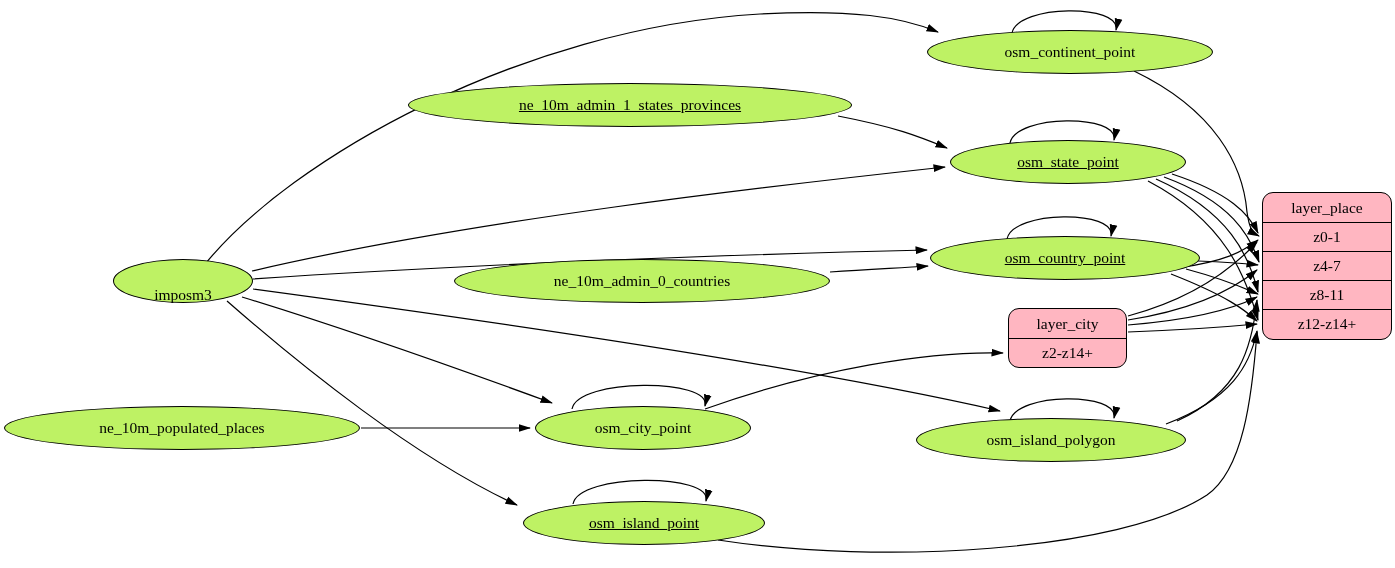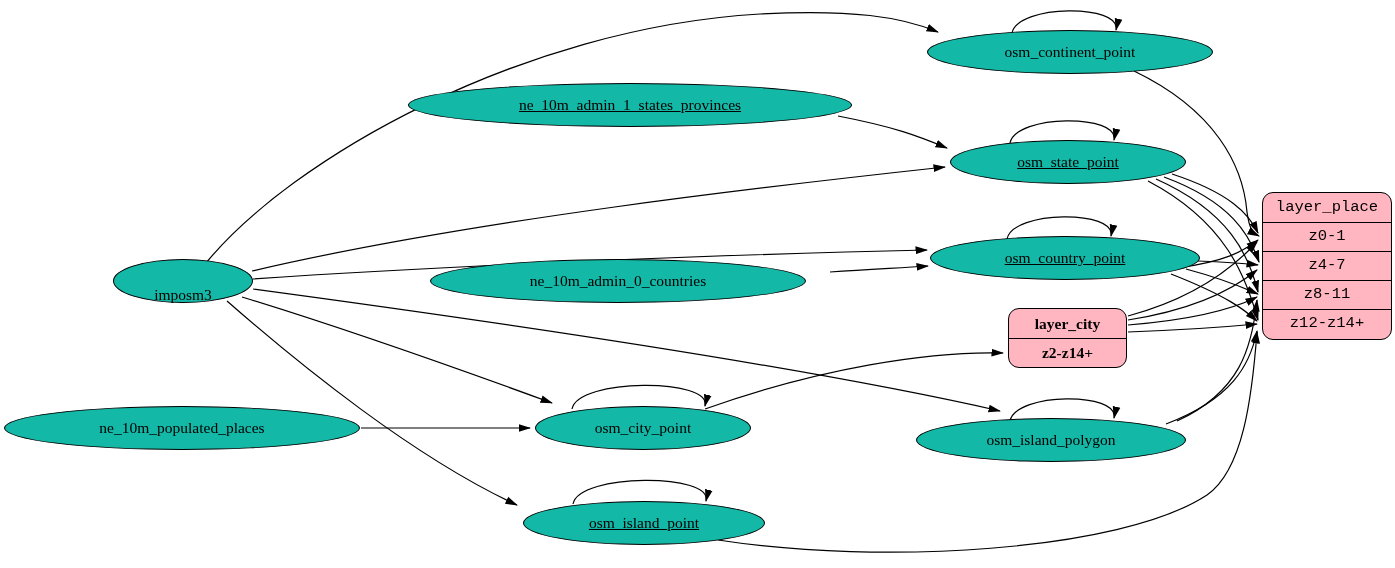--- a/index.html
+++ b/index.html
@@ -15,21 +15,21 @@
   svg.edges { position: absolute; left: 0; top: 0; }
   .node {
     position: absolute;
     display: flex; align-items: center; justify-content: center;
     font-size: 15.5px; line-height: 1; white-space: nowrap;
     box-sizing: border-box;
   }
   .ellipse {
     border: 1.1px solid #000;
     border-radius: 50%;
-    background: #14b8a6;
+    background: #bef264;
   }
   .record {
     position: absolute;
     background: #ffb6c1;
     border: 1.6px solid #000;
     border-radius: 11px;
     box-sizing: border-box;
     overflow: hidden;
   }
   .record .row {
@@ -38,29 +38,29 @@
     box-sizing: border-box;
   }
   .record .row + .row { border-top: 1.2px solid #000; }
 
   
   #n-imposm3            { left: 113px;  top: 259px; width: 140px; height: 44px; align-items: flex-end; }
   #n-ne1states          { left: 408px;  top: 83px;  width: 444px; height: 44px; text-decoration: underline; }
   #n-continent          { left: 927px;  top: 30px;  width: 286px; height: 44px; }
   #n-state              { left: 950px;  top: 140px; width: 236px; height: 44px; text-decoration: underline; }
   #n-country            { left: 930px;  top: 236px; width: 270px; height: 44px; text-decoration: underline; }
-  #n-ne0countries       { left: 430px;  top: 259px; width: 376px; height: 44px; }
+  #n-ne0countries       { left: 454px;  top: 259px; width: 376px; height: 44px; }
   #n-nepopulated        { left: 4px;    top: 406px; width: 356px; height: 44px; }
   #n-city               { left: 535px;  top: 406px; width: 216px; height: 44px; }
   #n-islandpolygon      { left: 916px;  top: 418px; width: 270px; height: 44px; }
   #n-islandpoint        { left: 523px;  top: 501px; width: 242px; height: 44px; text-decoration: underline; }
 
   #n-layercity          { left: 1008px; top: 308px; width: 119px; height: 60px; }
-  #n-layercity .row     { height: 29px; font-weight: bold; }
-  #n-layerplace         { left: 1262px; top: 192px; width: 130px; height: 148px; font-family: Liberation Mono, monospace; }
+  #n-layercity .row     { height: 29px; }
+  #n-layerplace         { left: 1262px; top: 192px; width: 130px; height: 148px; }
   #n-layerplace .row    { height: 28.9px; }
 </style>
 </head>
 <body>
 
 <div id="canvas">
 
   <svg class="edges" width="1395" height="568" viewBox="0 0 1395 568">
     <defs>
       <marker id="arrow" markerWidth="13" markerHeight="9" refX="11.5" refY="4.5" orient="auto" markerUnits="userSpaceOnUse">

